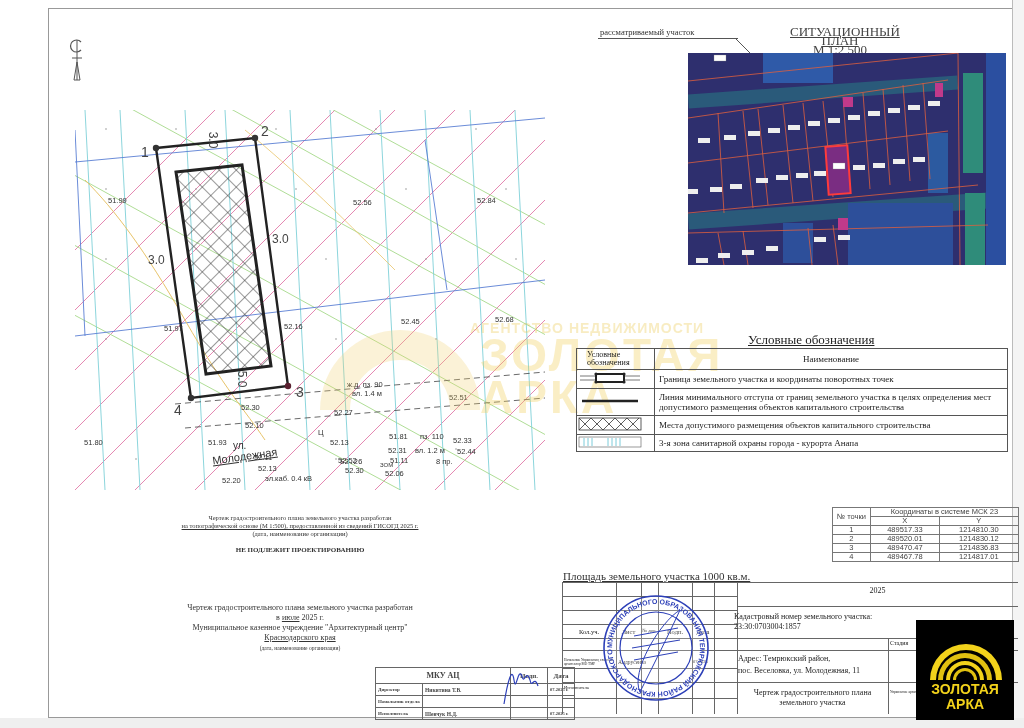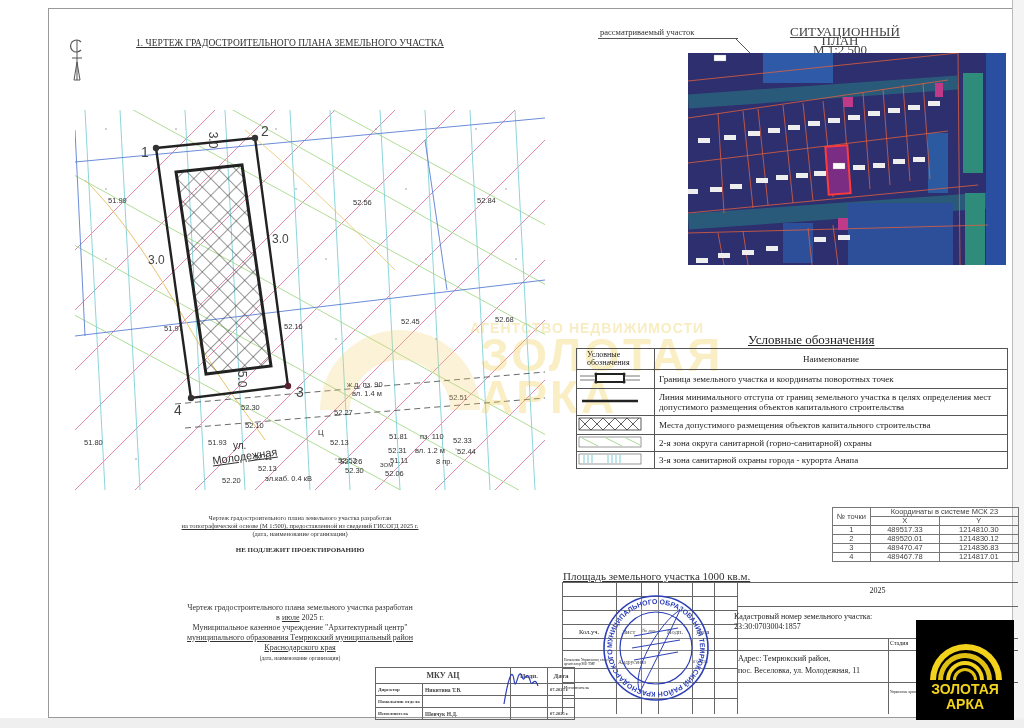--- a/index.html
+++ b/index.html
@@ -66,21 +66,20 @@
 <div class="bottom-strip"></div>
 
 <svg class="abs north" viewBox="0 0 22 46">
   <path d="M15 6 A6 6 0 1 0 15 14" fill="none" stroke="#555" stroke-width="1.2"></path>
   <line x1="11" y1="4" x2="11" y2="44" stroke="#555" stroke-width="1"></line>
   <line x1="6" y1="22" x2="16" y2="22" stroke="#555" stroke-width="1"></line>
   <path d="M8 44 L11 26 L14 44 Z" fill="none" stroke="#555" stroke-width="1"></path>
 </svg>
 
 <div class="abs title">
-  <span>1. ЧЕРТЕЖ ГРАДОСТРОИТЕЛЬНОГО ПЛАНА ЗЕМЕЛЬНОГО УЧАСТКА</span>
 </div>
 
 <svg class="abs drawing" viewBox="0 0 470 380">
   <defs>
     <pattern id="xh" width="12" height="12" patternUnits="userSpaceOnUse" patternTransform="rotate(45)">
       <line x1="0" y1="0" x2="0" y2="12" stroke="#333" stroke-width="1"></line>
       <line x1="0" y1="0" x2="12" y2="0" stroke="#333" stroke-width="1"></line>
     </pattern>
   </defs>
 
@@ -356,33 +355,20 @@
               <line x1="61" y1="1" x2="49" y2="13"></line>
         </g>
       </svg>
     </td>
     <td>Места допустимого размещения объектов капитального строительства</td>
   </tr>
   <tr>
     <td class="sym">
       <svg width="64" height="12" viewBox="0 0 64 12">
         <rect x="1" y="1" width="62" height="10" fill="#fff" stroke="#555" stroke-width="0.6"></rect>
-        <g stroke="#8fcf78" stroke-width="0.8">
-              <line x1="4" y1="2" x2="20" y2="10"></line>
-              <line x1="28" y1="2" x2="44" y2="10"></line>
-              <line x1="48" y1="2" x2="62" y2="9"></line>
-            </g>
-      </svg>
-    </td>
-    <td>2-я зона округа санитарной (горно-санитарной) охраны</td>
-  </tr>
-  <tr>
-    <td class="sym">
-      <svg width="64" height="12" viewBox="0 0 64 12">
-        <rect x="1" y="1" width="62" height="10" fill="#fff" stroke="#555" stroke-width="0.6"></rect>
         <g stroke="#5cbfd0" stroke-width="0.8">
               <line x1="6" y1="2" x2="6" y2="10"></line>
               <line x1="10" y1="2" x2="10" y2="10"></line>
               <line x1="14" y1="2" x2="14" y2="10"></line>
               <line x1="30" y1="2" x2="30" y2="10"></line>
               <line x1="34" y1="2" x2="34" y2="10"></line>
               <line x1="38" y1="2" x2="38" y2="10"></line>
               <line x1="42" y1="2" x2="42" y2="10"></line>
             </g>
       </svg>
@@ -432,21 +418,20 @@
 </div>
 <div class="abs note2">НЕ ПОДЛЕЖИТ ПРОЕКТИРОВАНИЮ</div>
 <div class="abs note3">
   <div>Чертеж градостроительного плана земельного участка разработан</div>
   <div>
     <span>в</span>
     <span class="u">июле</span>
     <span>2025  г.</span>
   </div>
   <div>Муниципальное казенное учреждение "Архитектурный центр"</div>
-  <div class="u">муниципального образования Темрюкский муниципальный район</div>
   <div class="u">Краснодарского края</div>
   <div class="small">(дата, наименование организации)</div>
 </div>
 
 <div class="abs area">Площадь земельного участка 1000 кв.м.</div>
 
 <table class="abs tb mku">
   <tbody>
       <tr style="height:16px">
     <td colspan="2" style="text-align:center;font-size:8px;width:130px">МКУ  АЦ</td>
@@ -509,20 +494,24 @@
   <div class="abs" style="left:130px;top:46px;width:22px;text-align:center;font-size:6.5px;">Дата</div>
 
   <div class="abs" style="left:2px;top:76px;width:52px;font-size:3.5px;line-height:4px;">Начальник Управления, главный архитектор МО ТМР</div>
   <div class="abs" style="left:56px;top:77px;font-size:5.5px;">Андрусенко</div>
   <div class="abs" style="left:131px;top:77px;font-size:4.5px;">07.2025</div>
   <div class="abs" style="left:2px;top:103px;font-size:4.5px;">Исполнитель</div>
 
   <div class="abs" style="left:176px;top:72px;font-size:8px;">Адрес: Темрюкский район,</div>
   <div class="abs" style="left:176px;top:84px;font-size:8px;">пос. Веселовка, ул. Молодежная, 11</div>
 
+  <div class="abs" style="left:175px;top:106px;width:151px;text-align:center;font-size:8px;line-height:10px;">
+    <div>Чертеж градостроительного плана</div>
+    <div>земельного участка</div>
+  </div>
   <div class="abs" style="left:328px;top:58px;font-size:6px;">Стадия</div>
   <div class="abs" style="left:328px;top:108px;font-size:3.5px;">Управление архитектуры</div>
 </div>
 
 <svg class="abs stamp" viewBox="0 0 112 112">
   <defs>
       <path id="ring" d="M56,56 m-44,0 a44,44 0 1,1 88,0 a44,44 0 1,1 -88,0"></path>
     </defs>
   <circle cx="56" cy="56" r="52" fill="rgba(255,255,255,0.2)" stroke="#2c3fb8" stroke-width="1.6"></circle>
   <circle cx="56" cy="56" r="36" fill="none" stroke="#2c3fb8" stroke-width="1.2"></circle>

